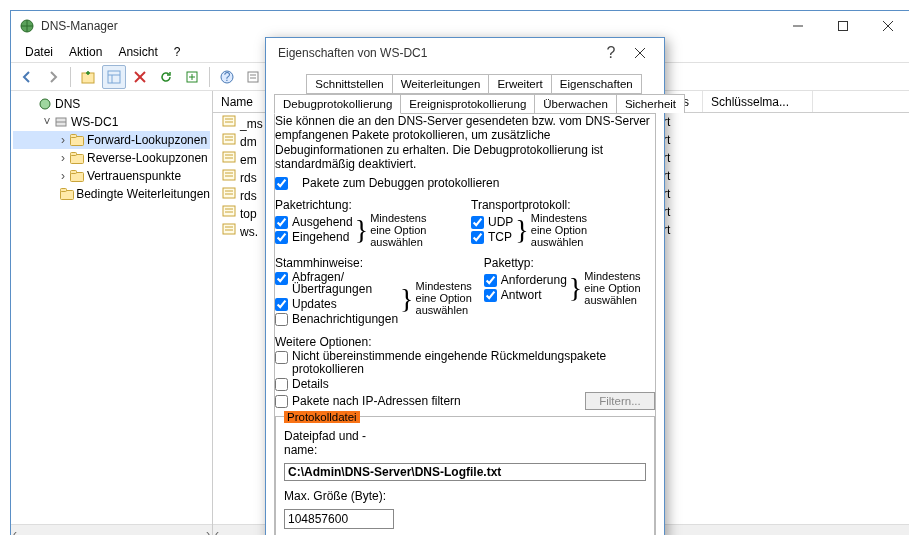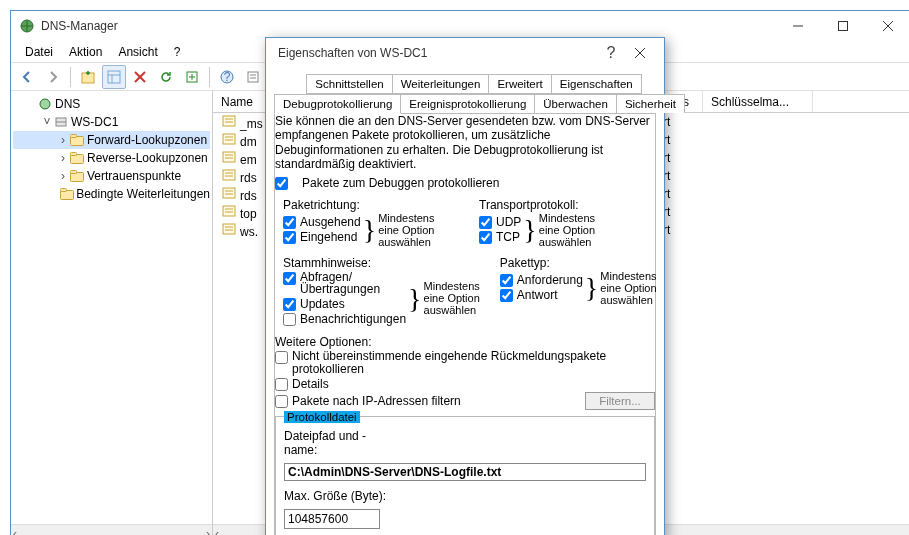--- a/index.html
+++ b/index.html
@@ -45,28 +45,28 @@
   .tab { border:1px solid #bbb; border-bottom:none; padding:3px 8px; background:#fff; position:relative; font-size:11.5px; }
   .tab + .tab { margin-left:-1px; }
   .tab.active { background:#fff; z-index:2; border-bottom:1px solid #fff; margin-bottom:-1px; }
   .tabrow.top .tab { border-bottom:1px solid #bbb; }
   .tabrow.bottom .tab.active { border-top:1px solid #bbb; }
   .tabpanel { border:1px solid #bbb; font-size:11.5px; }
   .chk { display:flex; align-items:flex-start; gap:4px; margin:1px 0; }
   .chk input { margin:1px 0 0 0; width:13px; height:13px; }
   .sectiontitle { margin-top:6px; }
   .twocol { display:flex; gap:12px; }
-  .col50 { flex:1;margin-left:8px; }
+  .col50 { flex:1; }
   .brace { font-size:28px; font-family:"Times New Roman",serif; line-height:0.9; }
   .sidehint { font-size:11px; line-height:1.1; }
   .btn { border:1px solid #999; background:#efefef; padding:2px 10px; min-width:70px; text-align:center; font-size:11.5px; }
   .btn.primary { border:2px solid #2a6fbf; padding:1px 10px; }
   .btn.disabled { color:#888; }
   .fieldset { border:1px solid #bbb; padding:6px 8px; margin-top:6px; }
-  .fieldset .legend { position:relative; top:-13px; background:#0ea5e9; display:inline-block; padding:0 3px; font-size:11.5px; }
+  .fieldset .legend { position:relative; top:-13px; background:#f97316; display:inline-block; padding:0 3px; font-size:11.5px; }
   .fieldrow { display:flex; gap:6px; margin-top:-8px;flex-direction:column; }
   .txt { border:1px solid #888; padding:1px 3px; height:20px; font-size:12px; }
   .dlgbtns { display:flex; gap:6px; justify-content:center; padding:6px 0 2px 0; }
   u.ak { text-decoration:underline; }
   .listicon { width:16px; height:16px; margin-right:3px; display:inline-flex; align-items:center; justify-content:center; }
   .qmark { font-size:16px; color:#444; width:26px; text-align:center; }
   .appiconsvg circle { fill:#5aa15a; stroke:#2d6d2d; }
 </style>
 </head>
 <body>
@@ -486,21 +486,21 @@
           </div>
 
           <div class="fieldset">
             <span class="legend">Protokolldatei</span>
             <div class="fieldrow">
               <span style="width:115px;">Dateipfad und -name:</span>
               <input class="txt" style="flex: 1 1 0%; font-weight: bold;" value="C:\Admin\DNS-Server\DNS-Logfile.txt">
             </div>
             <div class="fieldrow" style="margin-top:8px; margin-bottom:2px;">
               <span style="width:115px;">Max. Größe (Byte):</span>
-              <input class="txt" style="width: 96px;" value="104857600">
+              <input class="txt" style="width: 110px;" value="104857600">
             </div>
           </div>
         </div>
       </div>
       <div class="dlgbtns">
         <span class="btn primary">OK</span>
         <span class="btn">Abbrechen</span>
         <span class="btn">Ü<u class="ak">b</u>ernehmen</span>
         <span class="btn">Hilfe</span>
       </div>

